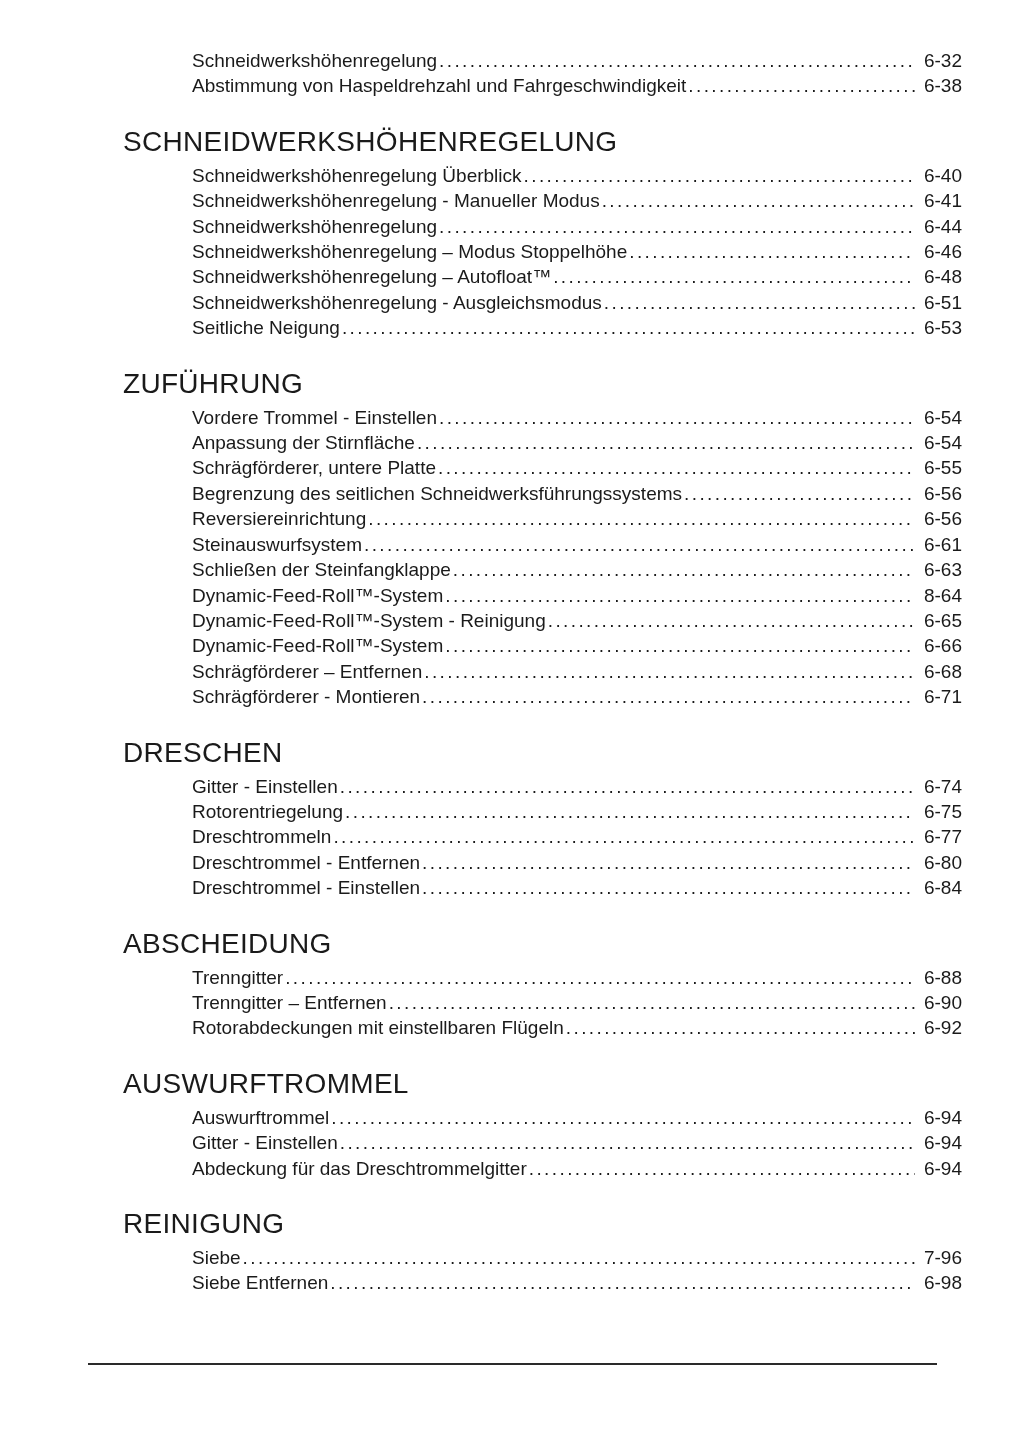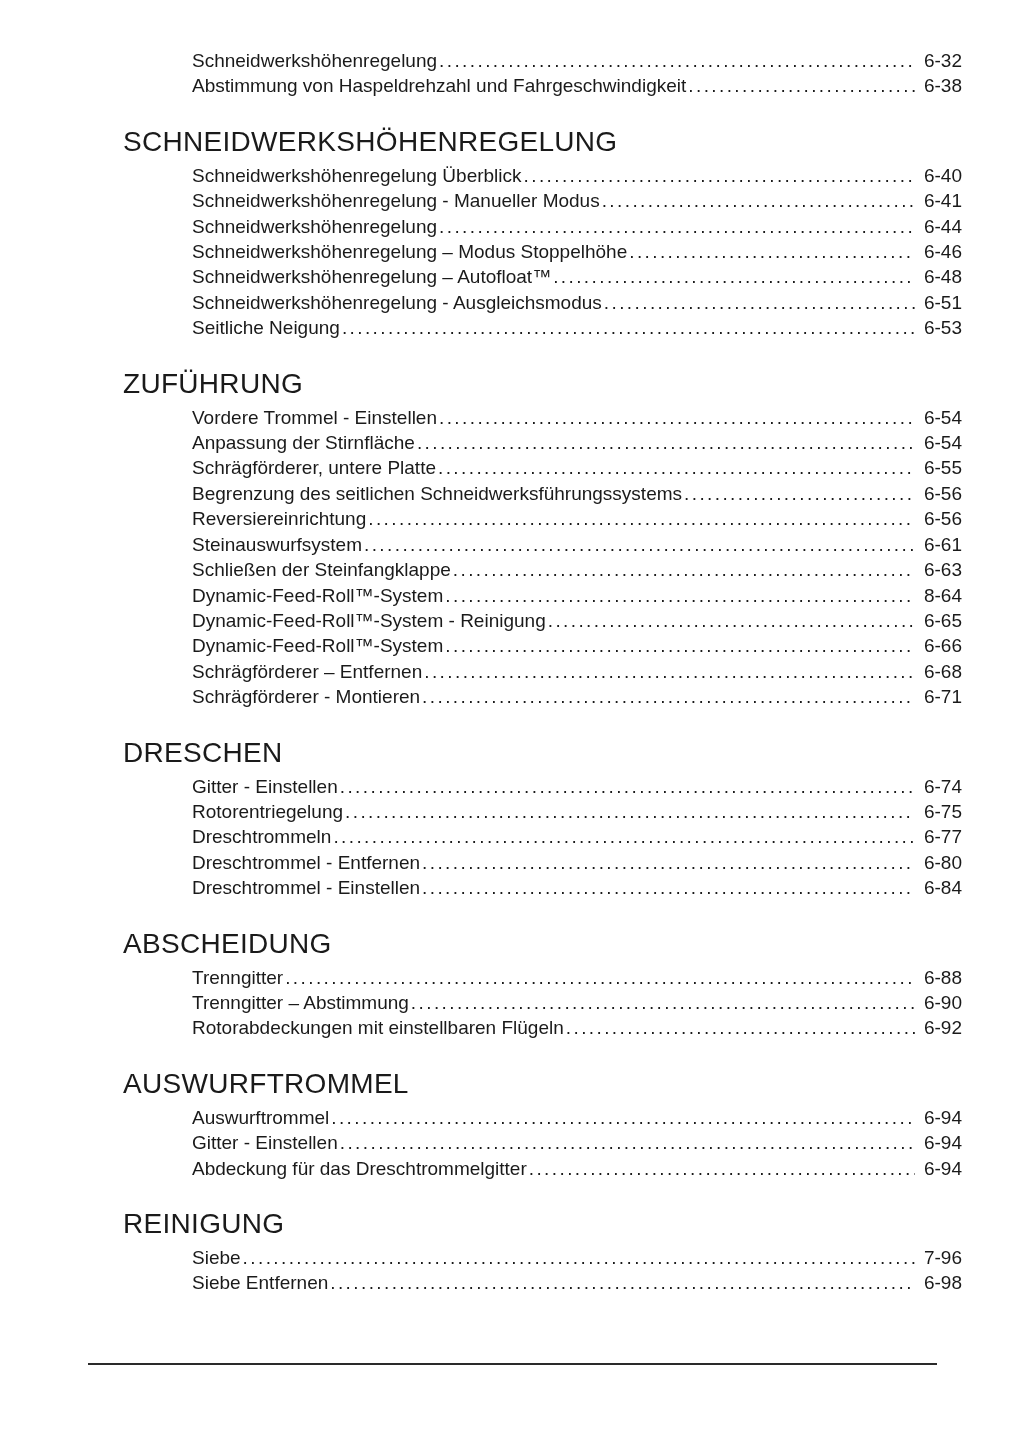--- a/index.html
+++ b/index.html
@@ -228,21 +228,21 @@
       </section>
       <section class="section">
         <h2 class="section-heading">ABSCHEIDUNG</h2>
         <div class="toc-entries">
           <div class="entry">
             <span class="entry-title">Trenngitter</span>
             <span class="leader" aria-hidden="true"></span>
             <span class="entry-page">6-88</span>
           </div>
           <div class="entry">
-            <span class="entry-title">Trenngitter – Abstimmung</span>
+            <span class="entry-title">Trenngitter – Entfernen</span>
             <span class="leader" aria-hidden="true"></span>
             <span class="entry-page">6-90</span>
           </div>
           <div class="entry">
             <span class="entry-title">Rotorabdeckungen mit einstellbaren Flügeln</span>
             <span class="leader" aria-hidden="true"></span>
             <span class="entry-page">6-92</span>
           </div>
         </div>
       </section>

